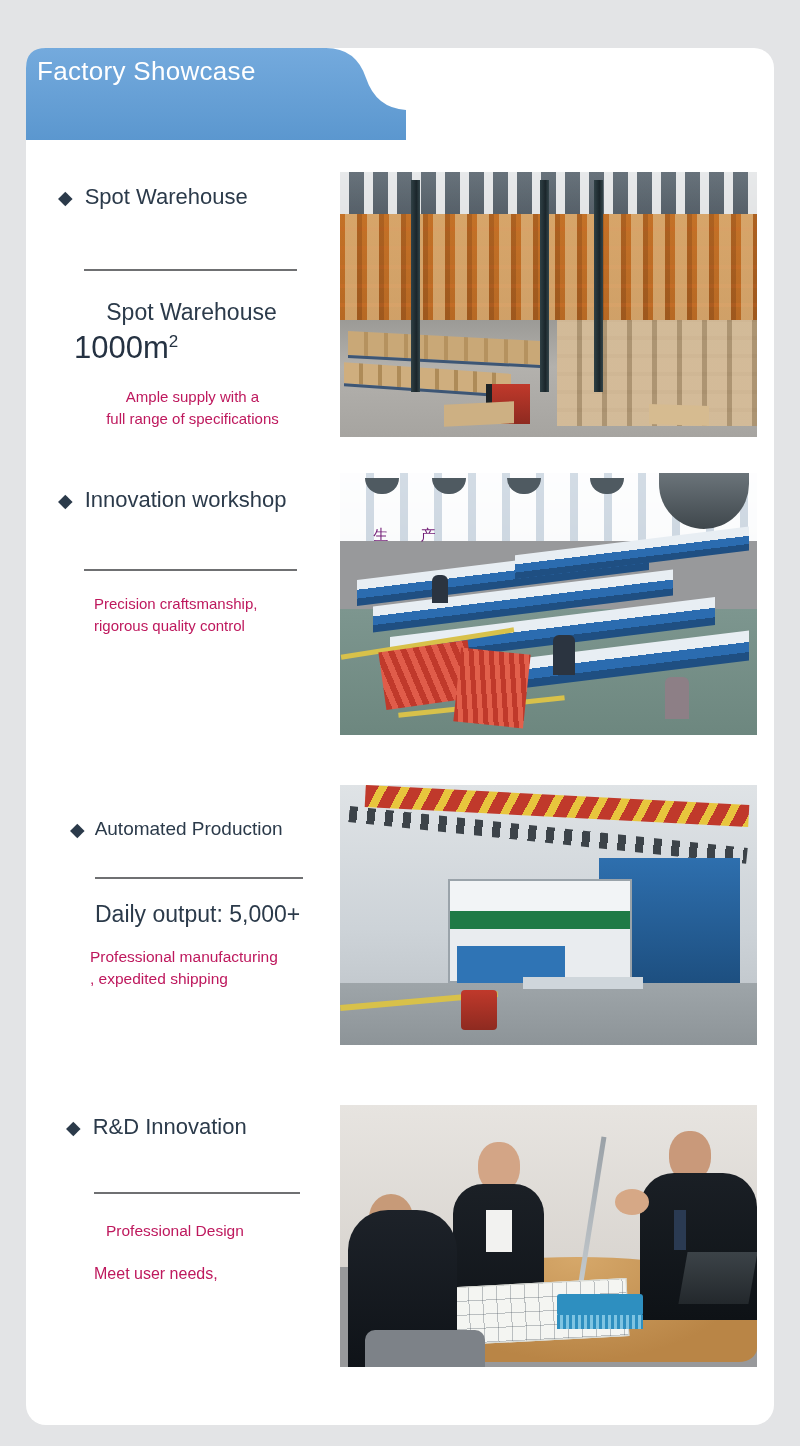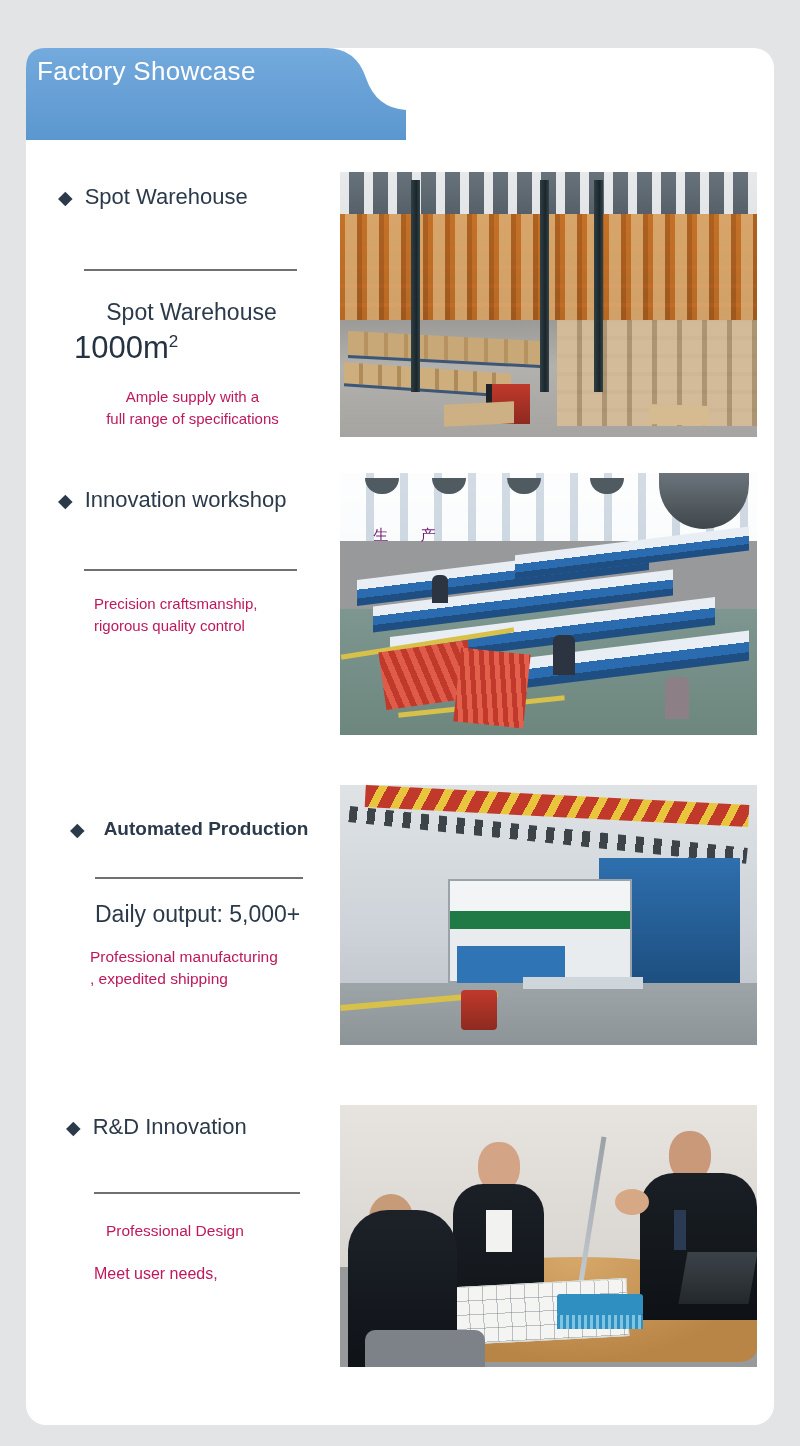--- a/index.html
+++ b/index.html
@@ -365,21 +365,21 @@
   <div class="layer ws-mop"></div>
   <div class="layer ws-person" style="left:51%; top:62%; width:22px; height:40px;"></div>
   <div class="layer ws-person" style="left:22%; top:39%; width:16px; height:28px;"></div>
   <div class="layer ws-person" style="left:78%; top:78%; width:24px; height:42px; background:#8d7f86;"></div>
   <div class="layer ws-sign">生 产</div>
 </div>
 
 <div class="section" style="left:70px; top:818px; width:280px;">
   <div class="sec-head">
     <span class="diamond-glyph">◆</span>
-    <span class="sec-title small" style="margin-left:19px;font-weight:bold;">Automated Production</span>
+    <span class="sec-title small" style="margin-left:10px;">Automated Production</span>
   </div>
   <div class="divider" style="width:208px; margin:37px 0 0 25px;"></div>
   <div class="big-line" style="margin-top:22px; margin-left:25px;">Daily output: 5,000+</div>
   <div class="desc" style="margin-top:18px; margin-left:20px; font-size:15.5px;">
     <div>Professional manufacturing</div>
     <div>, expedited shipping</div>
   </div>
 </div>
 
 <div class="photo" style="left:340px; top:785px; width:417px; height:260px;">

